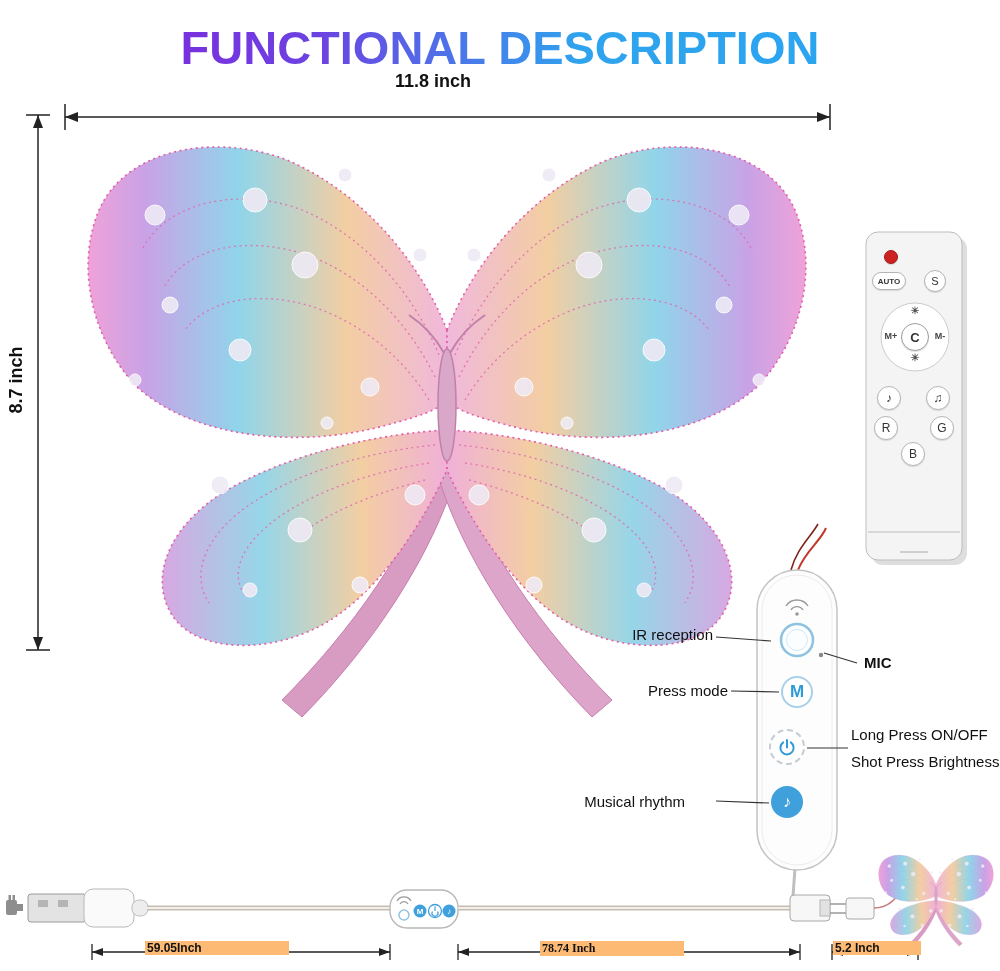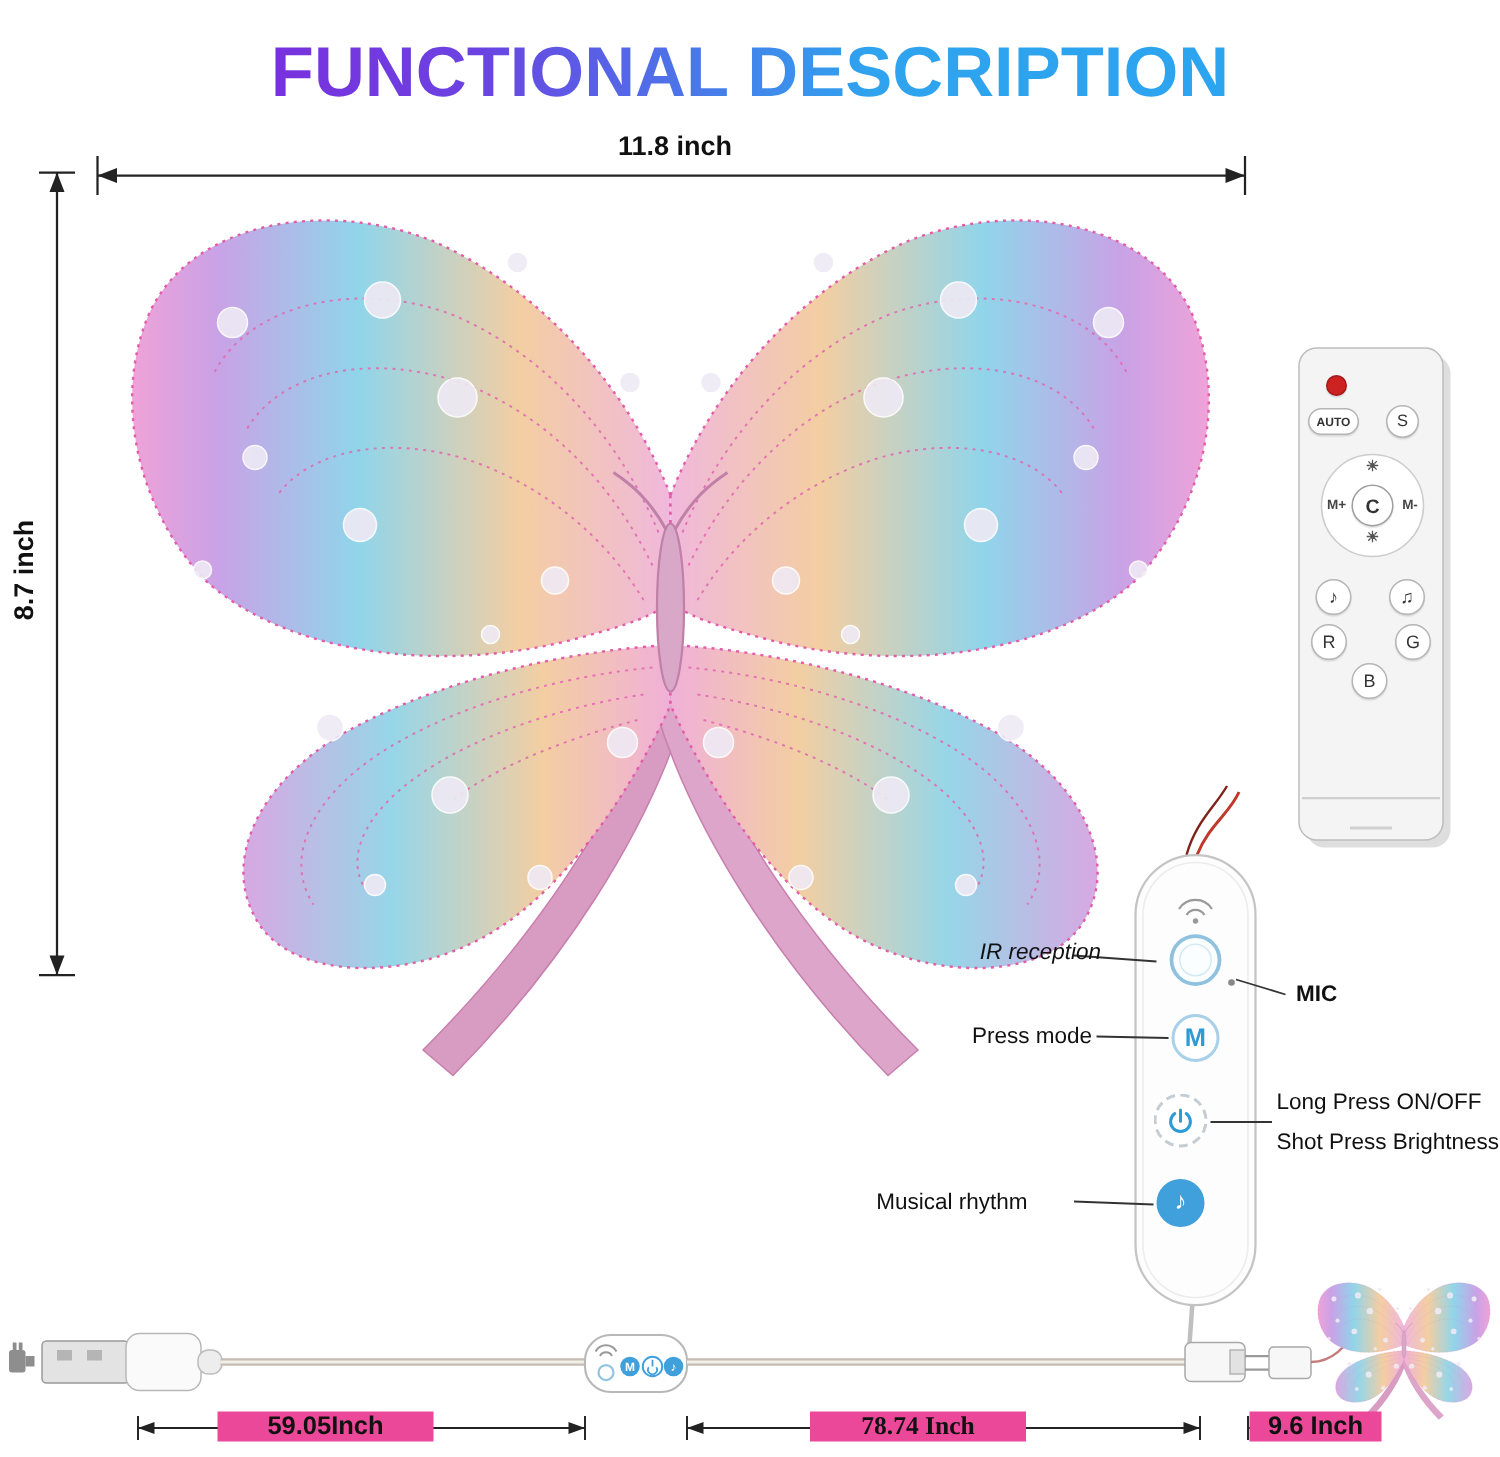--- a/index.html
+++ b/index.html
@@ -6,22 +6,22 @@
   .page{position:relative;width:1000px;height:971px;background:#ffffff;overflow:hidden;
         font-family:"Liberation Sans",sans-serif;}
   .gfx{position:absolute;left:0;top:0;}
   .title{position:absolute;left:0;top:0;width:100%;margin:0;padding-top:20px;text-align:center;
          font-size:47px;font-weight:900;letter-spacing:0px;color:#4a43d8;
          background:linear-gradient(90deg,#8a18d8 0%,#6b43e2 32%,#2fa3ee 58%,#29a5f0 100%);
          -webkit-background-clip:text;background-clip:text;-webkit-text-fill-color:transparent;}
   .dim-label{position:absolute;font-size:18px;font-weight:bold;color:#111;}
   .callout{position:absolute;font-size:15px;color:#111;line-height:18px;}
   .ralign{text-align:right;}
-  .measure{position:absolute;font-size:17px;font-weight:bold;color:#111;text-align:center;
-           background:#ec4899;padding:0 2px;}
+  .measure{position:absolute;font-size:12px;font-weight:bold;color:#111;text-align:left;
+           background:#fdba74;padding:0 2px;}
   .rbtn{position:absolute;display:flex;align-items:center;justify-content:center;box-sizing:border-box;
         background:#ffffff;border:1px solid #b5b5b5;border-radius:50%;color:#333;
         box-shadow:0 1px 1px rgba(0,0,0,.12);}
   .plabel{position:absolute;font-size:9px;font-weight:bold;color:#444;text-align:center;}
   .cbtn{position:absolute;display:flex;align-items:center;justify-content:center;box-sizing:border-box;
         border-radius:50%;}
 </style>
 </head>
 <body>
 
@@ -193,21 +193,21 @@
       <line x1="918" y1="944" x2="918" y2="960"></line>
       <polygon points="832,952 843,948 843,956" fill="#222" stroke="none"></polygon>
       <polygon points="918,952 907,948 907,956" fill="#222" stroke="none"></polygon>
     </g>
 
     <use href="#butterflyFull" transform="translate(936,898) scale(0.16)"></use>
   </svg>
 
   <h1 class="title">FUNCTIONAL DESCRIPTION</h1>
 
-  <div class="dim-label" style="left:395px;top:87px;width:110px;text-align:center;">11.8 inch</div>
+  <div class="dim-label" style="left:395px;top:71px;width:110px;">11.8 inch</div>
   <div class="dim-label" style="left:-23px;top:369px;width:80px;height:22px;text-align:center;transform:rotate(-90deg);">8.7 inch</div>
 
   <div class="rbtn" style="left:884px;top:250px;width:14px;height:14px;background:#CC2222;border-color:#A51B1B;"></div>
   <div class="rbtn" style="left:872px;top:272px;width:34px;height:18px;border-radius:9px;font-size:8px;font-weight:bold;text-align:center;">AUTO</div>
   <div class="rbtn" style="left:924px;top:270px;width:22px;height:22px;font-size:11px;">S</div>
   <div class="plabel" style="left:906px;top:305px;width:18px;height:12px;color:#555;font-size:10px;">☀</div>
   <div class="plabel" style="left:882px;top:331px;width:18px;height:12px;">M+</div>
   <div class="rbtn" style="left:901px;top:323px;width:28px;height:28px;font-size:13px;font-weight:bold;border-color:#9e9e9e;">C</div>
   <div class="plabel" style="left:931px;top:331px;width:18px;height:12px;">M-</div>
   <div class="plabel" style="left:906px;top:352px;width:18px;height:12px;color:#555;font-size:10px;">☀</div>
@@ -219,26 +219,26 @@
 
   <div class="cbtn" style="left:781px;top:676px;width:32px;height:32px;background:#fff;border:2px solid #A8D0E8;color:#2E9BD6;font-weight:bold;font-size:17px;">M</div>
   <div class="cbtn" style="left:769px;top:729px;width:36px;height:36px;background:#fff;border:2px dashed #C4CDD3;">
     <svg width="20" height="20" viewBox="0 0 20 20">
       <path d="M 6.2,5.4 A 6.6,6.6 0 1 0 13.8,5.4" fill="none" stroke="#2E9BD6" stroke-width="2" stroke-linecap="round"></path>
       <line x1="10" y1="3" x2="10" y2="10.5" stroke="#2E9BD6" stroke-width="2" stroke-linecap="round"></line>
     </svg>
   </div>
   <div class="cbtn" style="left:771px;top:786px;width:32px;height:32px;background:#3FA0DC;color:#fff;font-size:16px;">♪</div>
 
-  <div class="callout ralign" style="left:626px;top:626px;width:108px;font-style:italic;">IR reception</div>
+  <div class="callout ralign" style="left:605px;top:626px;width:108px;">IR reception</div>
   <div class="callout" style="left:864px;top:654px;width:50px;font-weight:bold;">MIC</div>
   <div class="callout ralign" style="left:620px;top:682px;width:108px;">Press mode</div>
   <div class="callout" style="left:851px;top:726px;width:175px;">
     <div>Long Press ON/OFF</div>
     <div style="margin-top:9px;">Shot Press Brightness</div>
   </div>
   <div class="callout ralign" style="left:577px;top:793px;width:108px;">Musical rhythm</div>
 
   <div class="measure" style="left:145px;top:941px;width:140px;">59.05Inch</div>
   <div class="measure" style="left:540px;top:941px;width:140px;font-family:Liberation Serif, serif;">78.74 Inch</div>
-  <div class="measure" style="left:833px;top:941px;width:84px;">9.6 Inch</div>
+  <div class="measure" style="left:833px;top:941px;width:84px;">5.2 Inch</div>
 
 </div>
 
 </body></html>

